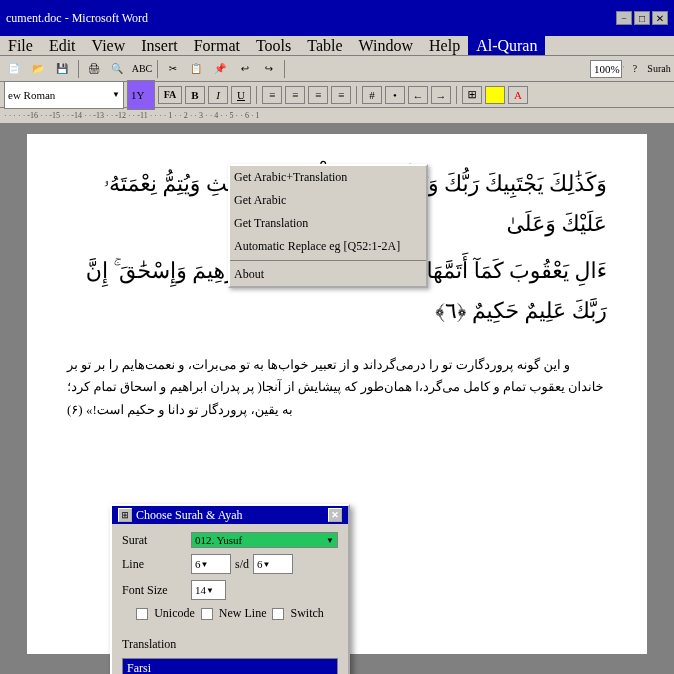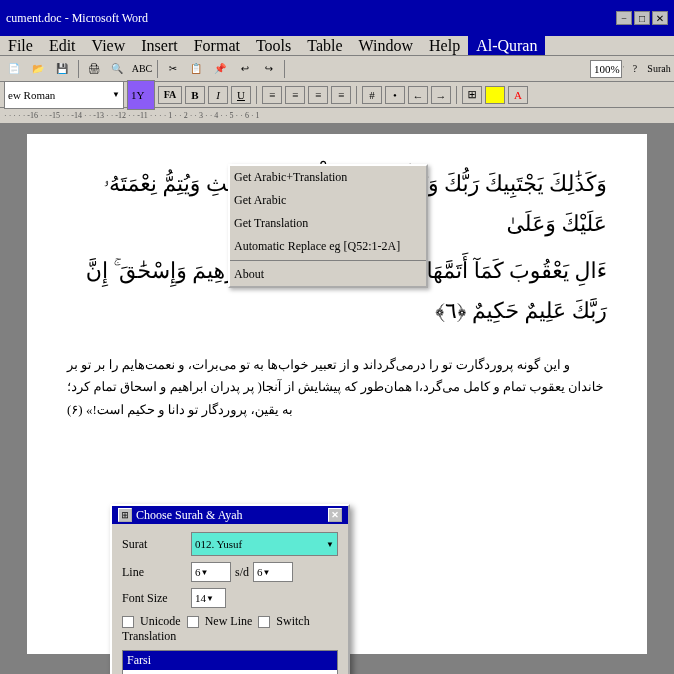--- a/index.html
+++ b/index.html
@@ -223,39 +223,40 @@
       margin-bottom: 6px;
       gap: 4px;
     }
     .dialog-label {
       font-size: 12px;
       width: 65px;
       flex-shrink: 0;
     }
     .dialog-select {
       flex: 1;
-      height: 24px;
-      border: 1px solid #808080;
-      background: #5eead4;
+      height: 16px;
+      border: 1px solid #808080;
+      background: #22c55e;
       font-size: 11px;
       display: flex; align-items: center;
       justify-content: space-between;
       padding: 0 3px;
     }
     .dialog-input {
       width: 40px; height: 20px;
       border: 1px solid #808080;
       background: white;
       font-size: 11px;
       display: flex; align-items: center; padding: 0 3px;
     }
     .dialog-slash { font-size: 12px; }
     .dialog-checkbox-row {
       display: flex; align-items: center; gap: 6px;
-      margin-bottom: 0;
+      margin-bottom: 16px;
+      justify-content: center;
     }
     .checkbox {
       width: 12px; height: 12px;
       border: 1px solid #808080;
       background: white;
       display: flex; align-items: center; justify-content: center;
       font-size: 9px;
     }
     .cb-label { font-size: 12px; }
     .list-box {

